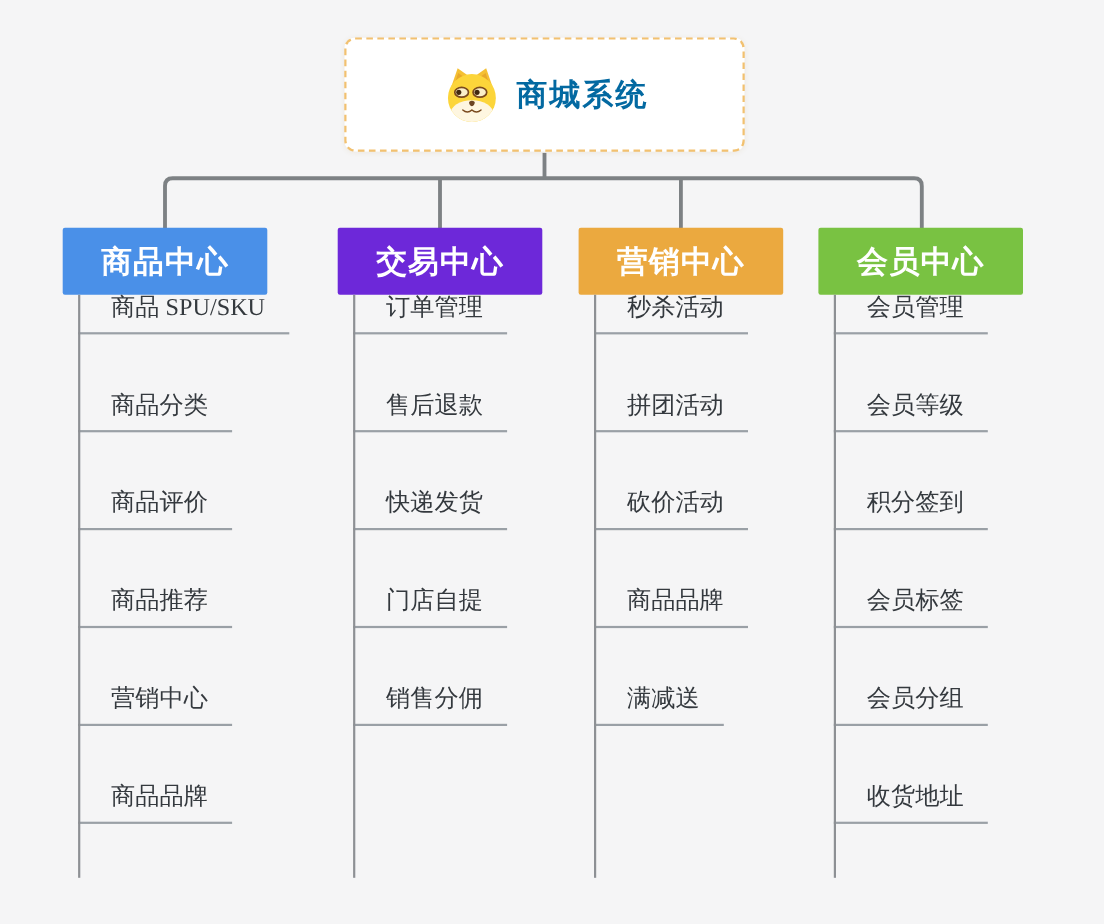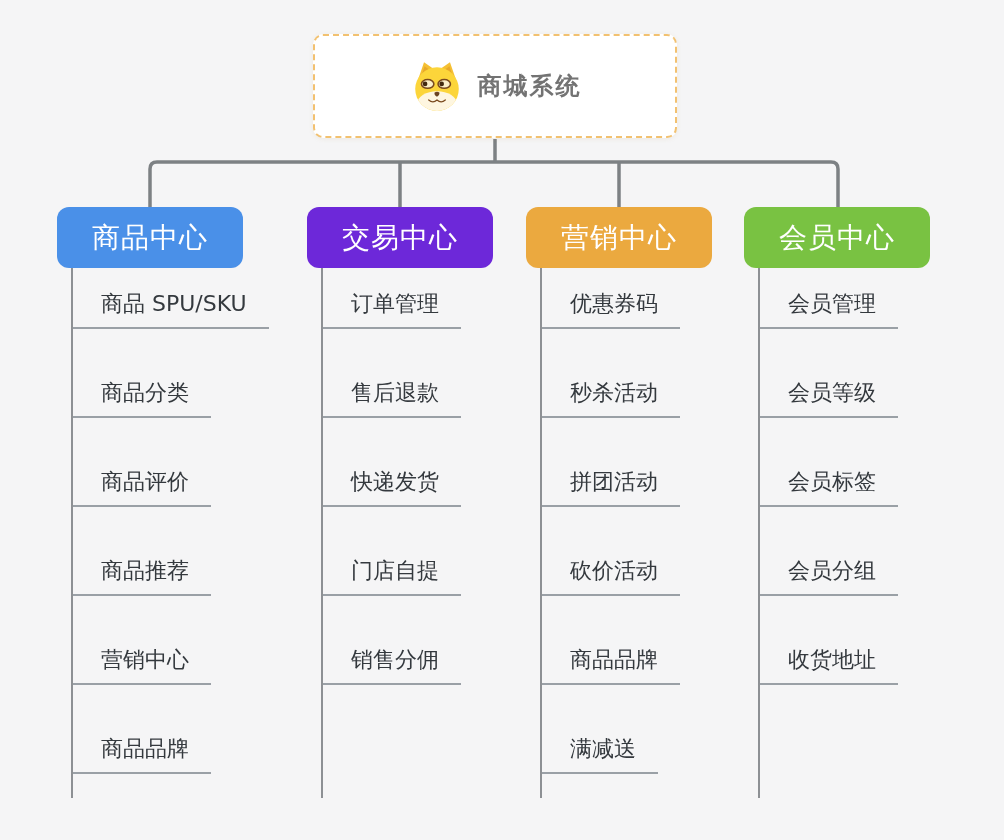--- a/index.html
+++ b/index.html
@@ -18,37 +18,37 @@
   .root-node{
     position:absolute;left:313px;top:34px;width:364px;height:104px;
     box-sizing:border-box;
     background:#ffffff;
     border:2px dashed #f2c170;
     border-radius:10px;
     display:flex;align-items:center;justify-content:center;gap:13px;
     box-shadow:0 1px 5px rgba(180,140,60,0.10);
   }
   .root-title{
-    font-size:24px;font-weight:600;color:#737373;letter-spacing:2px;white-space:nowrap;
+    font-size:28px;font-weight:600;color:#0369a1;letter-spacing:2px;white-space:nowrap;
   }
   .dog{width:56px;height:52px;display:flex;align-items:center;justify-content:center;}
 
   
   .col{position:absolute;top:207px;width:186px;}
   .head{
-    height:61px;border-radius:12px;
+    height:61px;border-radius:2px;
     display:flex;align-items:center;justify-content:center;
-    color:#ffffff;font-size:28px;font-weight:400;letter-spacing:1px;white-space:nowrap;
+    color:#ffffff;font-size:28px;font-weight:700;letter-spacing:1px;white-space:nowrap;
   }
   .vline{
     position:absolute;left:14px;top:61px;width:2px;height:530px;
     background:#8d9094;
   }
   .rows{margin-top:-4px;}
-  .row{height:89px;display:flex;align-items:center;}
+  .row{height:89px;display:flex;align-items:flex-start;font-family:Liberation Serif, serif;}
   .leaf{
     margin-left:14px;
     padding:0 22px 8px 30px;
     border-bottom:2px solid #9aa0a6;
     font-size:22px;color:#34393e;white-space:nowrap;
   }
 </style>
 </head>
 <body>
 
@@ -133,23 +133,20 @@
           <span class="leaf">销售分佣</span>
         </div>
     </div>
   </div>
 
   <div class="col" style="left:526px">
     <div class="head" style="background-color: rgb(235, 169, 63);">营销中心</div>
     <div class="vline"></div>
     <div class="rows">
       <div class="row">
-          <span class="leaf">优惠券码</span>
-        </div>
-      <div class="row">
           <span class="leaf">秒杀活动</span>
         </div>
       <div class="row">
           <span class="leaf">拼团活动</span>
         </div>
       <div class="row">
           <span class="leaf">砍价活动</span>
         </div>
       <div class="row">
           <span class="leaf">商品品牌</span>
@@ -164,20 +161,23 @@
     <div class="head" style="background-color: rgb(121, 194, 66);">会员中心</div>
     <div class="vline"></div>
     <div class="rows">
       <div class="row">
           <span class="leaf">会员管理</span>
         </div>
       <div class="row">
           <span class="leaf">会员等级</span>
         </div>
       <div class="row">
+          <span class="leaf">积分签到</span>
+        </div>
+      <div class="row">
           <span class="leaf">会员标签</span>
         </div>
       <div class="row">
           <span class="leaf">会员分组</span>
         </div>
       <div class="row">
           <span class="leaf">收货地址</span>
         </div>
     </div>
   </div>

